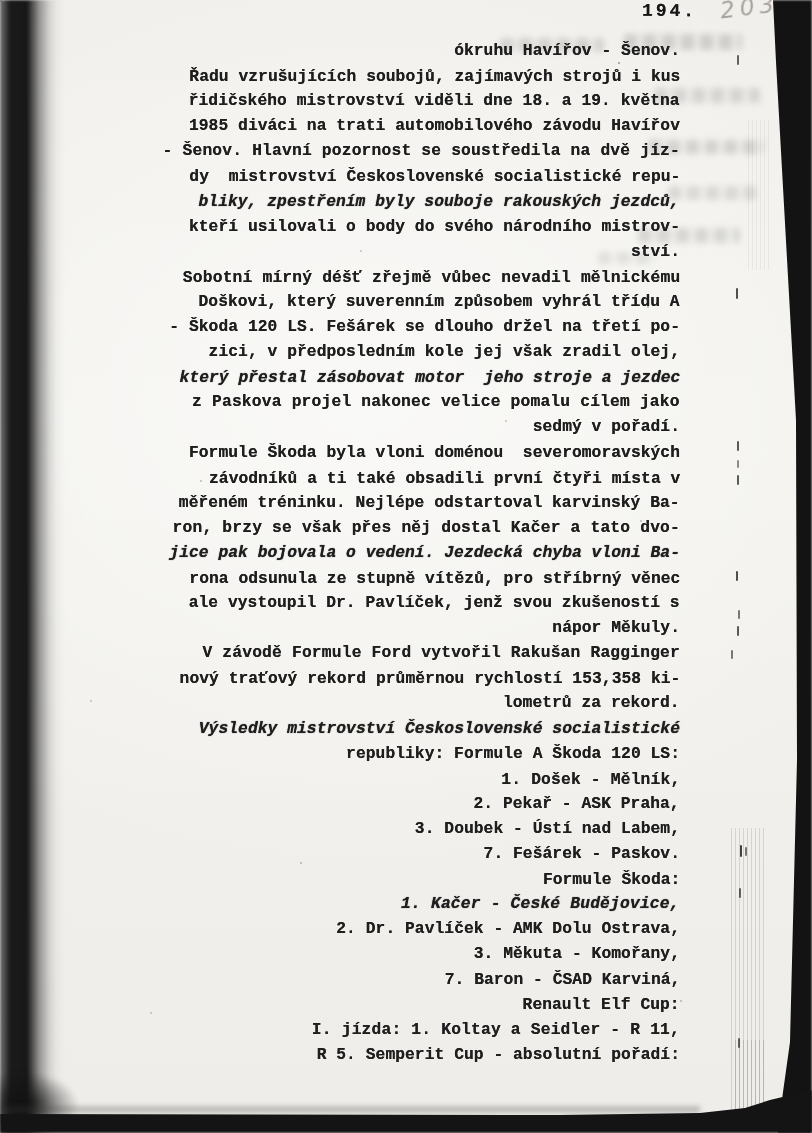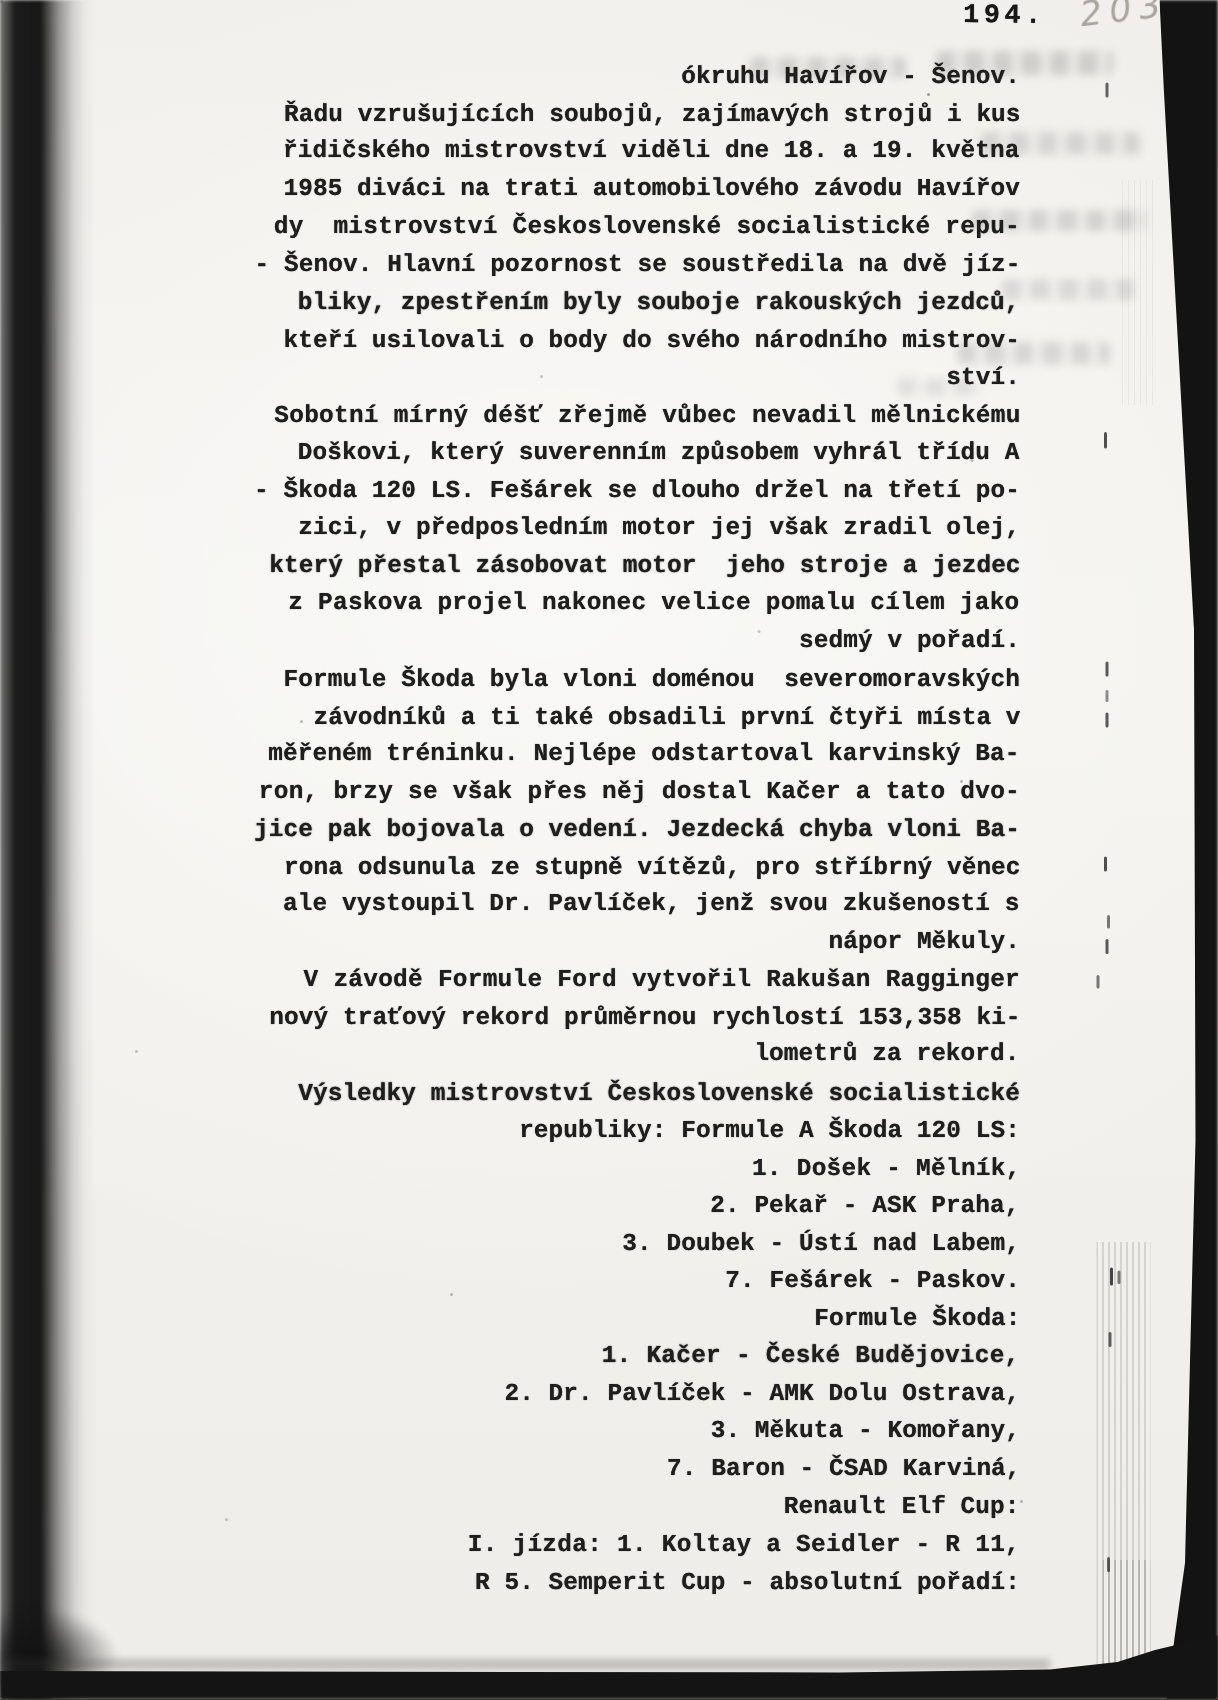--- a/index.html
+++ b/index.html
@@ -15,21 +15,21 @@
     position:absolute;left:60px;top:38px;width:620px;
     font:700 16.3px/25.1px "Liberation Mono","DejaVu Sans Mono",monospace;
     color:#1e1e1e;letter-spacing:.05px;
     text-shadow:0 0 .6px rgba(25,25,25,.85);
     text-align:right;
   }
   .line{white-space:pre;height:25.1px;}
   .line:nth-child(4n+2){transform:translate(.4px,.5px);}
   .line:nth-child(4n+3){transform:translate(-.3px,-.3px);}
   .line:nth-child(5n){letter-spacing:.18px;}
-  .line:nth-child(7n){text-shadow:0 0 .9px rgba(25,25,25,.95);}
+  .line:nth-child(7n){text-shadow:0 0 .9px rgba(25,25,25,.95);font-style:italic;}
   
   .pagenum{
     position:absolute;left:642px;top:0px;
     font:700 18px/22px "Liberation Mono","DejaVu Sans Mono",monospace;
     letter-spacing:3px;color:#171717;transform:rotate(.6deg);
     text-shadow:0 0 .6px rgba(20,20,20,.8);
   }
   
   .pencilnum{
     position:absolute;left:720px;top:-6px;
@@ -96,29 +96,29 @@
   <div class="smudge" style="left:598px;top:252px;width:58px;height:12px;opacity:.35"></div>
 
   <div class="pagenum">194.</div>
   <div class="pencilnum">203</div>
 
   <div class="textblock" id="textblock">
       <div class="line">ókruhu Havířov - Šenov.</div>
       <div class="line">Řadu vzrušujících soubojů, zajímavých strojů i kus</div>
       <div class="line">řidičského mistrovství viděli dne 18. a 19. května</div>
       <div class="line">1985 diváci na trati automobilového závodu Havířov</div>
+      <div class="line">- Šenov. Hlavní pozornost se soustředila na dvě jíz-</div>
       <div class="line">dy  mistrovství Československé socialistické repu-</div>
-      <div class="line">- Šenov. Hlavní pozornost se soustředila na dvě jíz-</div>
       <div class="line">bliky, zpestřením byly souboje rakouských jezdců,</div>
       <div class="line">kteří usilovali o body do svého národního mistrov-</div>
       <div class="line">ství.</div>
       <div class="line">Sobotní mírný déšť zřejmě vůbec nevadil mělnickému</div>
       <div class="line">Doškovi, který suverenním způsobem vyhrál třídu A</div>
       <div class="line">- Škoda 120 LS. Fešárek se dlouho držel na třetí po-</div>
-      <div class="line">zici, v předposledním motor jej však zradil olej,</div>
+      <div class="line">zici, v předposledním kole jej však zradil olej,</div>
       <div class="line">který přestal zásobovat motor  jeho stroje a jezdec</div>
       <div class="line">z Paskova projel nakonec velice pomalu cílem jako</div>
       <div class="line">sedmý v pořadí.</div>
       <div class="line">Formule Škoda byla vloni doménou  severomoravských</div>
       <div class="line">závodníků a ti také obsadili první čtyři místa v</div>
       <div class="line">měřeném tréninku. Nejlépe odstartoval karvinský Ba-</div>
       <div class="line">ron, brzy se však přes něj dostal Kačer a tato dvo-</div>
       <div class="line">jice pak bojovala o vedení. Jezdecká chyba vloni Ba-</div>
       <div class="line">rona odsunula ze stupně vítězů, pro stříbrný věnec</div>
       <div class="line">ale vystoupil Dr. Pavlíček, jenž svou zkušeností s</div>

